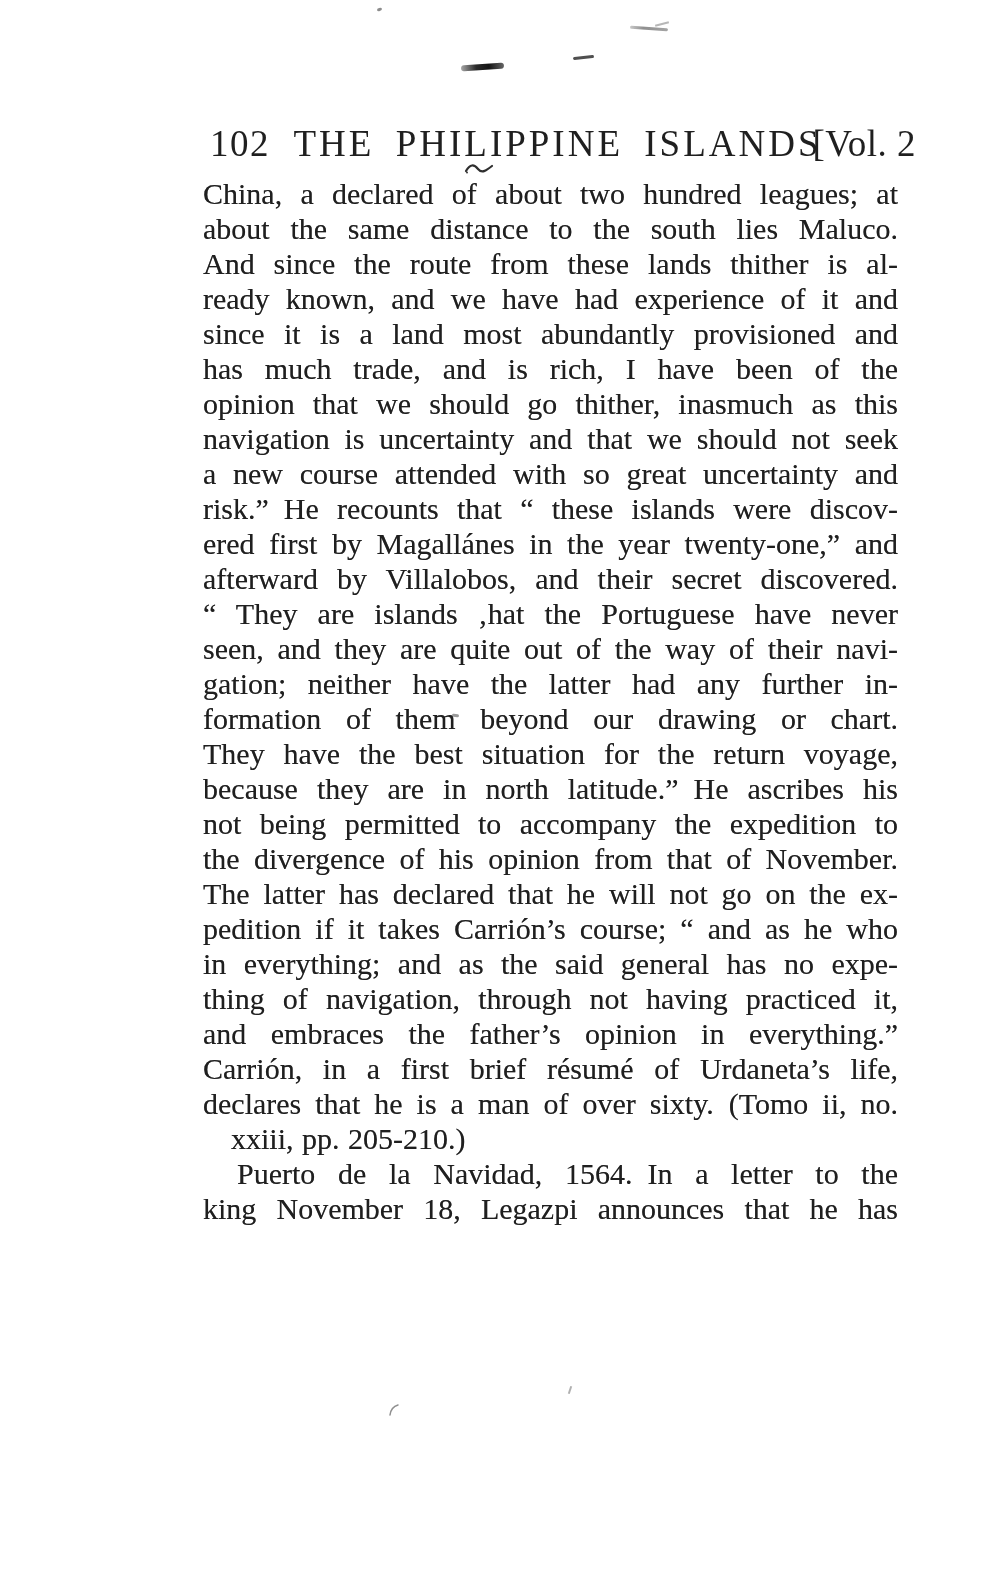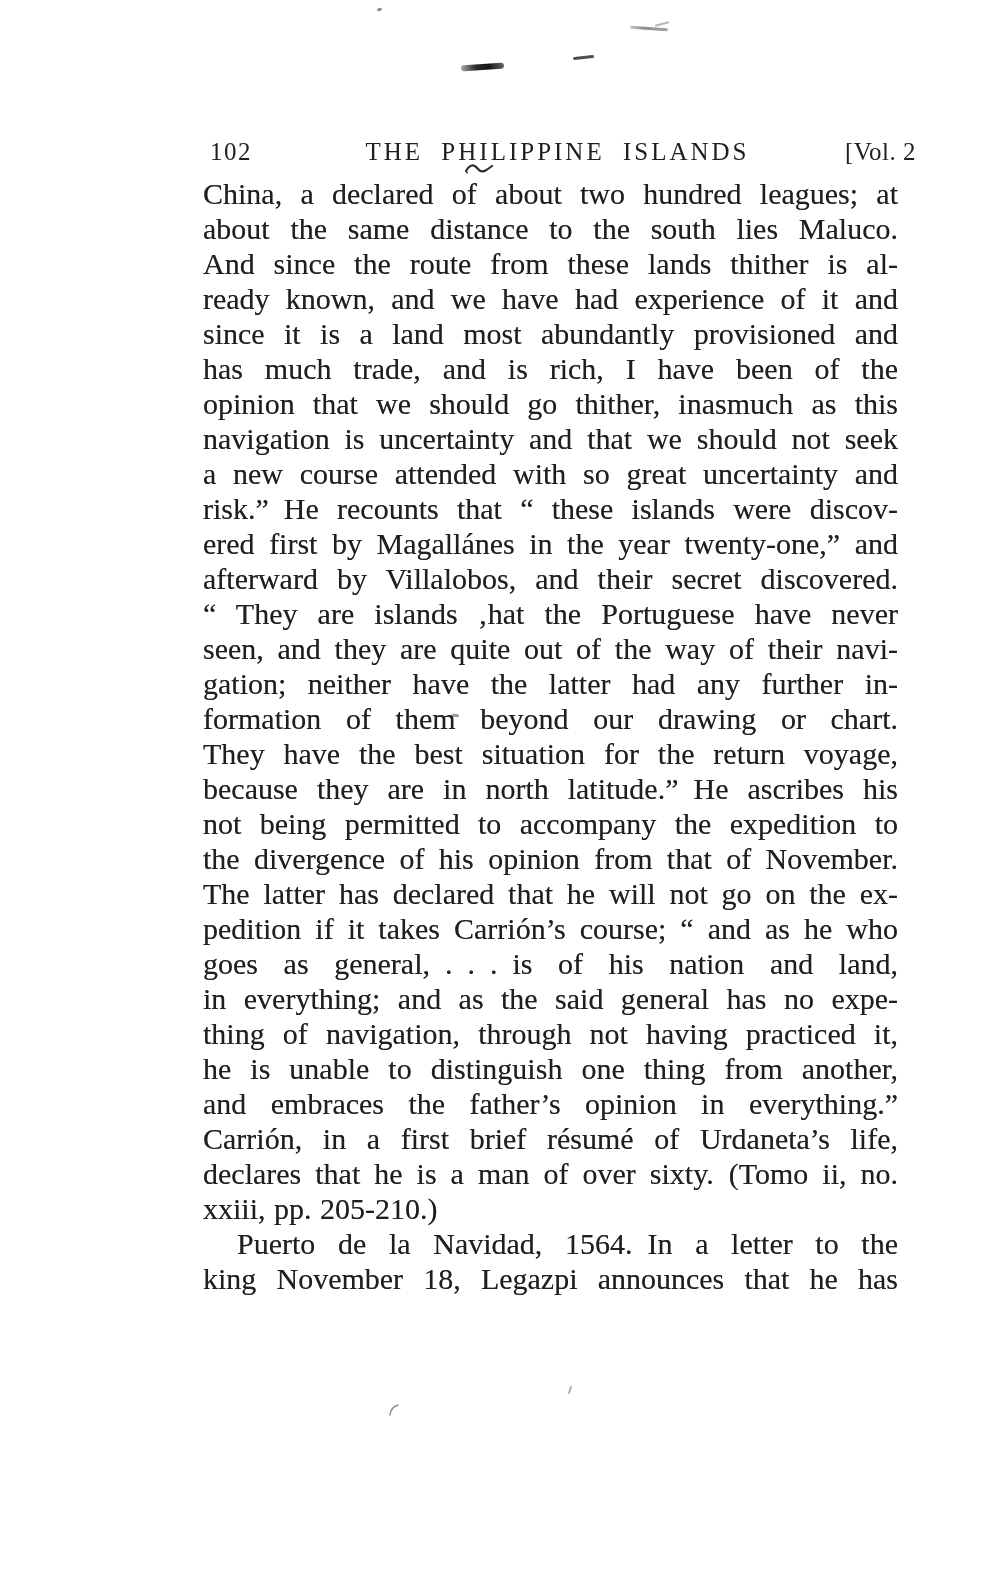--- a/index.html
+++ b/index.html
@@ -7,42 +7,41 @@
     width: 1004px; height: 1591px;
     background: #ffffff;
     position: relative;
     overflow: hidden;
     font-family: "Liberation Serif", serif;
     color: #1f1f1f;
   }
   
   .header {
     position: absolute; left: 203px; top: 122px; width: 695px; height: 36px;
-    font-size: 25px;
-    margin-top: 16px;
+    font-size: 37px;
   }
   .pagenum  { position: absolute; left: 7px; top: 0; letter-spacing: 1.5px; }
   .title    { position: absolute; left: calc(50% + 7px); top: 0;
               transform: translateX(-50%);
               letter-spacing: 3px; word-spacing: 9px; white-space: nowrap; text-align: center; }
   .volume   { position: absolute; right: -18px; top: 0; letter-spacing: 0.5px; }
 
   
   .text {
     position: absolute; left: 203px; top: 176px; width: 695px;
     font-size: 30px;
   }
   .line {
     height: 35px; line-height: 35px;
     text-align: justify;
     text-align-last: justify;
     word-spacing: 1px;
     text-shadow: 0 0 0.5px rgba(20,20,20,0.55);
   }
-  .line.end { text-align-last: left; }   
+  .line.end { text-align-last: left; margin-left: 28px; }   
   .line.ind { text-indent: 34px; }       
 
   
   .mark { position: absolute; pointer-events: none; }
   .dot1   { left: 377px; top: 8px;  width: 5px;  height: 3px; background: #8c8c8c; border-radius: 50%; transform: rotate(-15deg); }
   .dash1  { left: 630px; top: 27px; width: 38px; height: 3px; border-radius: 2px;
             background: linear-gradient(90deg,#c9c9c9,#8f8f8f 35%,#a5a5a5); transform: rotate(4deg); }
   .dash1b { left: 655px; top: 23px; width: 14px; height: 2px; background: #b7b7b7; transform: rotate(-14deg); }
   .dash2  { left: 573px; top: 56px; width: 21px; height: 3px; background: #4f4f4f; border-radius: 2px; transform: rotate(-6deg); }
   .smear  { left: 461px; top: 64px; width: 43px; height: 6px; border-radius: 3px;
@@ -93,23 +92,21 @@
   <div class="line">“ They are islands ‚hat the Portuguese have never</div>
   <div class="line">seen, and they are quite out of the way of their navi-</div>
   <div class="line">gation; neither have the latter had any further in-</div>
   <div class="line">formation of them beyond our drawing or chart.</div>
   <div class="line">They have the best situation for the return voyage,</div>
   <div class="line">because they are in north latitude.” He ascribes his</div>
   <div class="line">not being permitted to accompany the expedition to</div>
   <div class="line">the divergence of his opinion from that of November.</div>
   <div class="line">The latter has declared that he will not go on the ex-</div>
   <div class="line">pedition if it takes Carrión’s course; “ and as he who</div>
-  <div class="line">goes as general, . . . is of his nation and land,</div>
   <div class="line">in everything; and as the said general has no expe-</div>
   <div class="line">thing of navigation, through not having practiced it,</div>
-  <div class="line">he is unable to distinguish one thing from another,</div>
   <div class="line">and embraces the father’s opinion in everything.”</div>
   <div class="line">Carrión, in a first brief résumé of Urdaneta’s life,</div>
   <div class="line">declares that he is a man of over sixty. (Tomo ii, no.</div>
   <div class="line end">xxiii, pp. 205-210.)</div>
   <div class="line ind">Puerto de la Navidad, 1564. In a letter to the</div>
   <div class="line">king November 18, Legazpi announces that he has</div>
 </div>
 
 </body></html>

